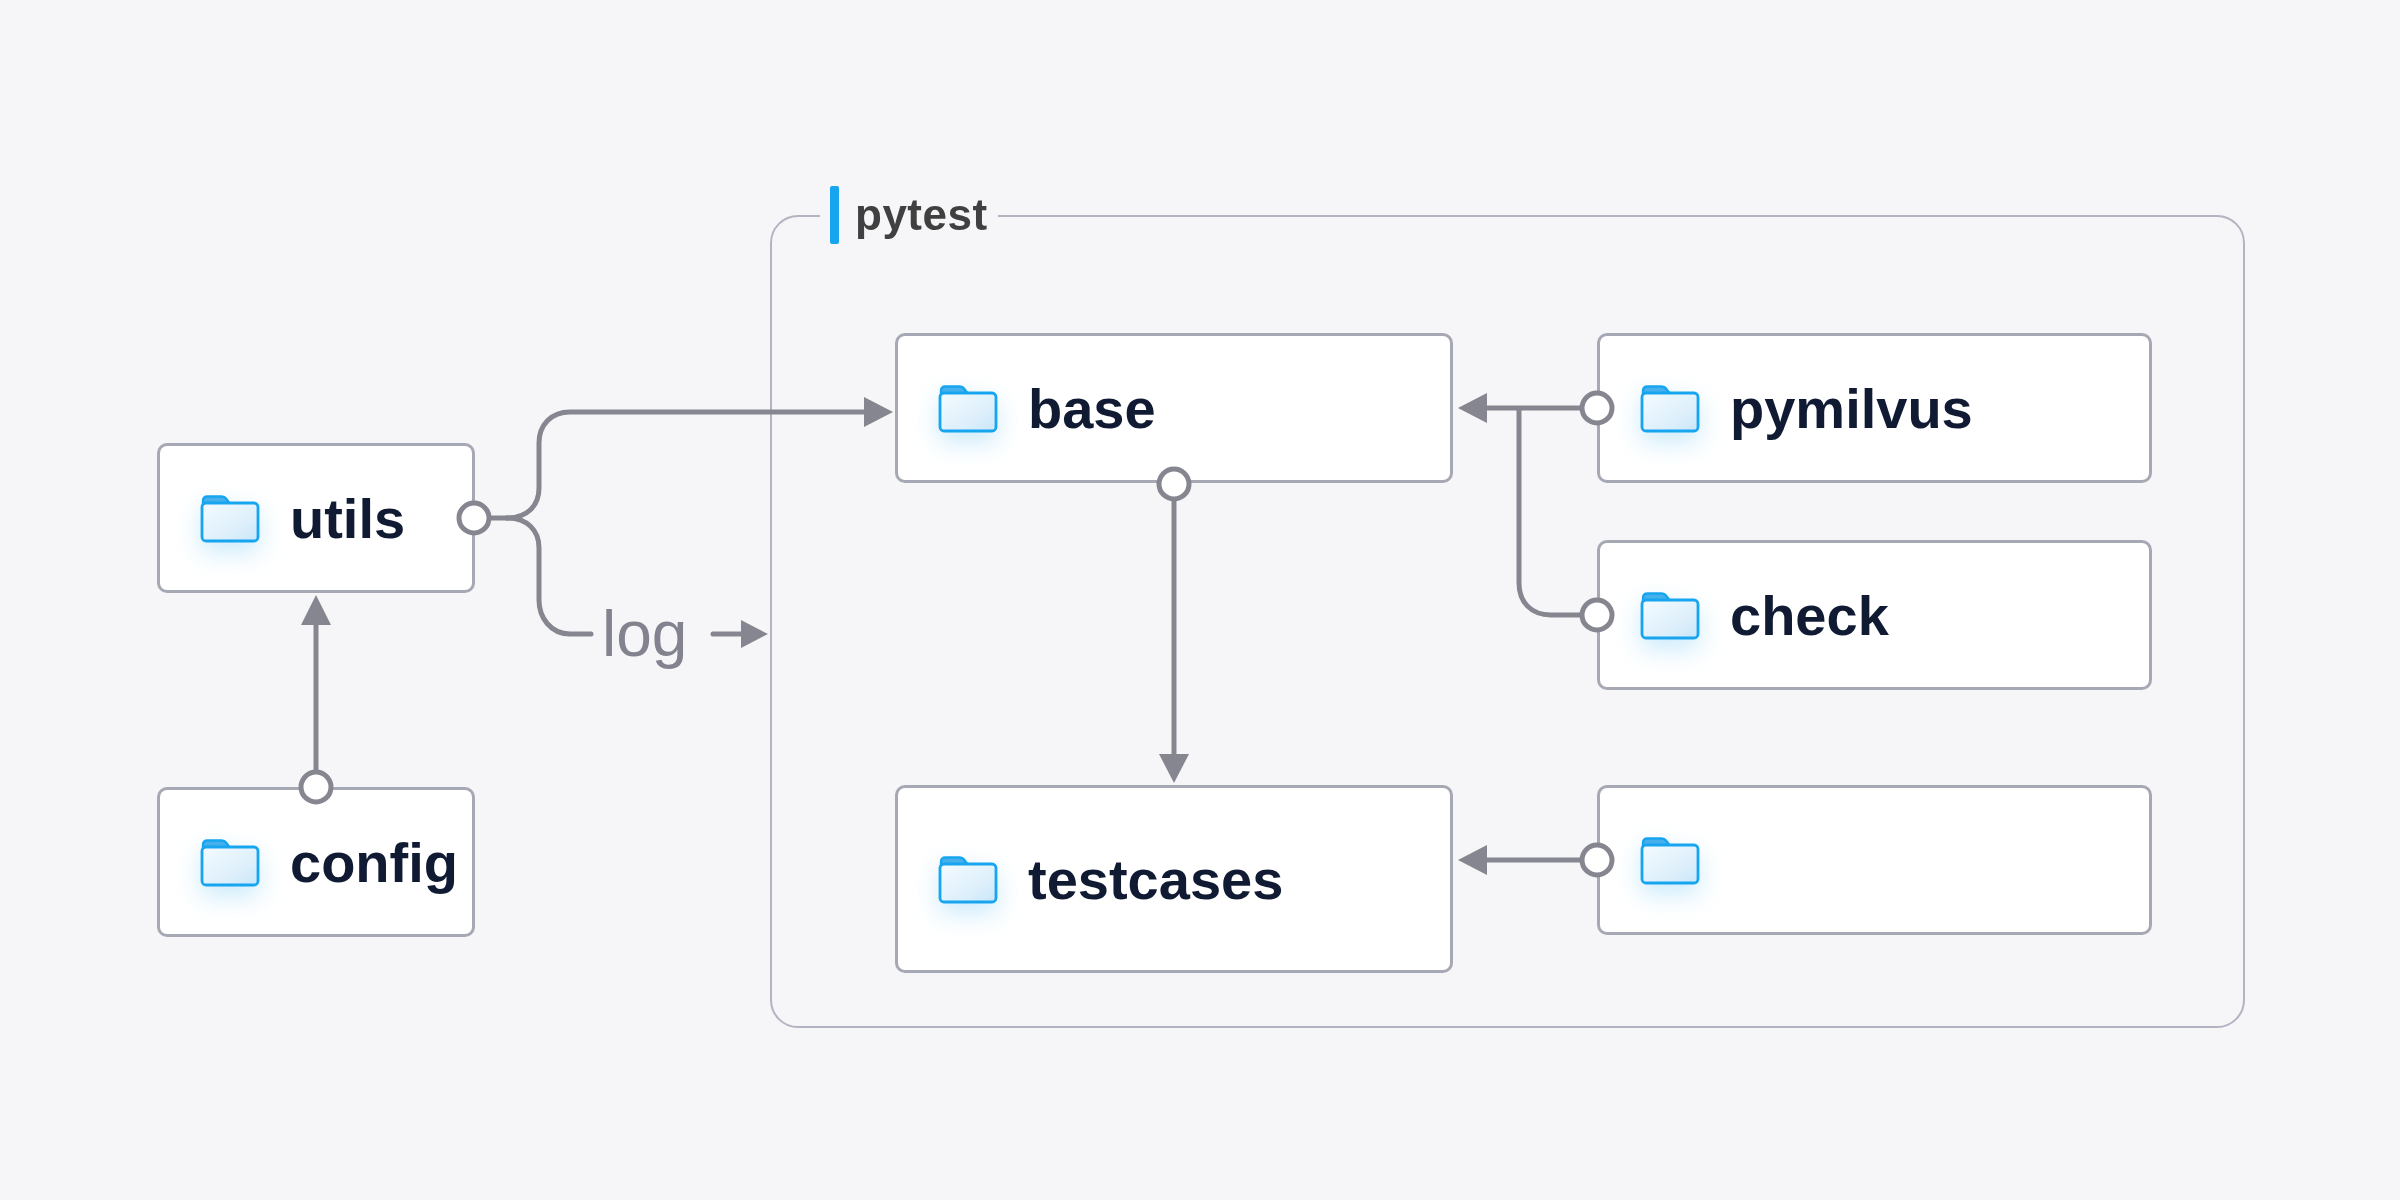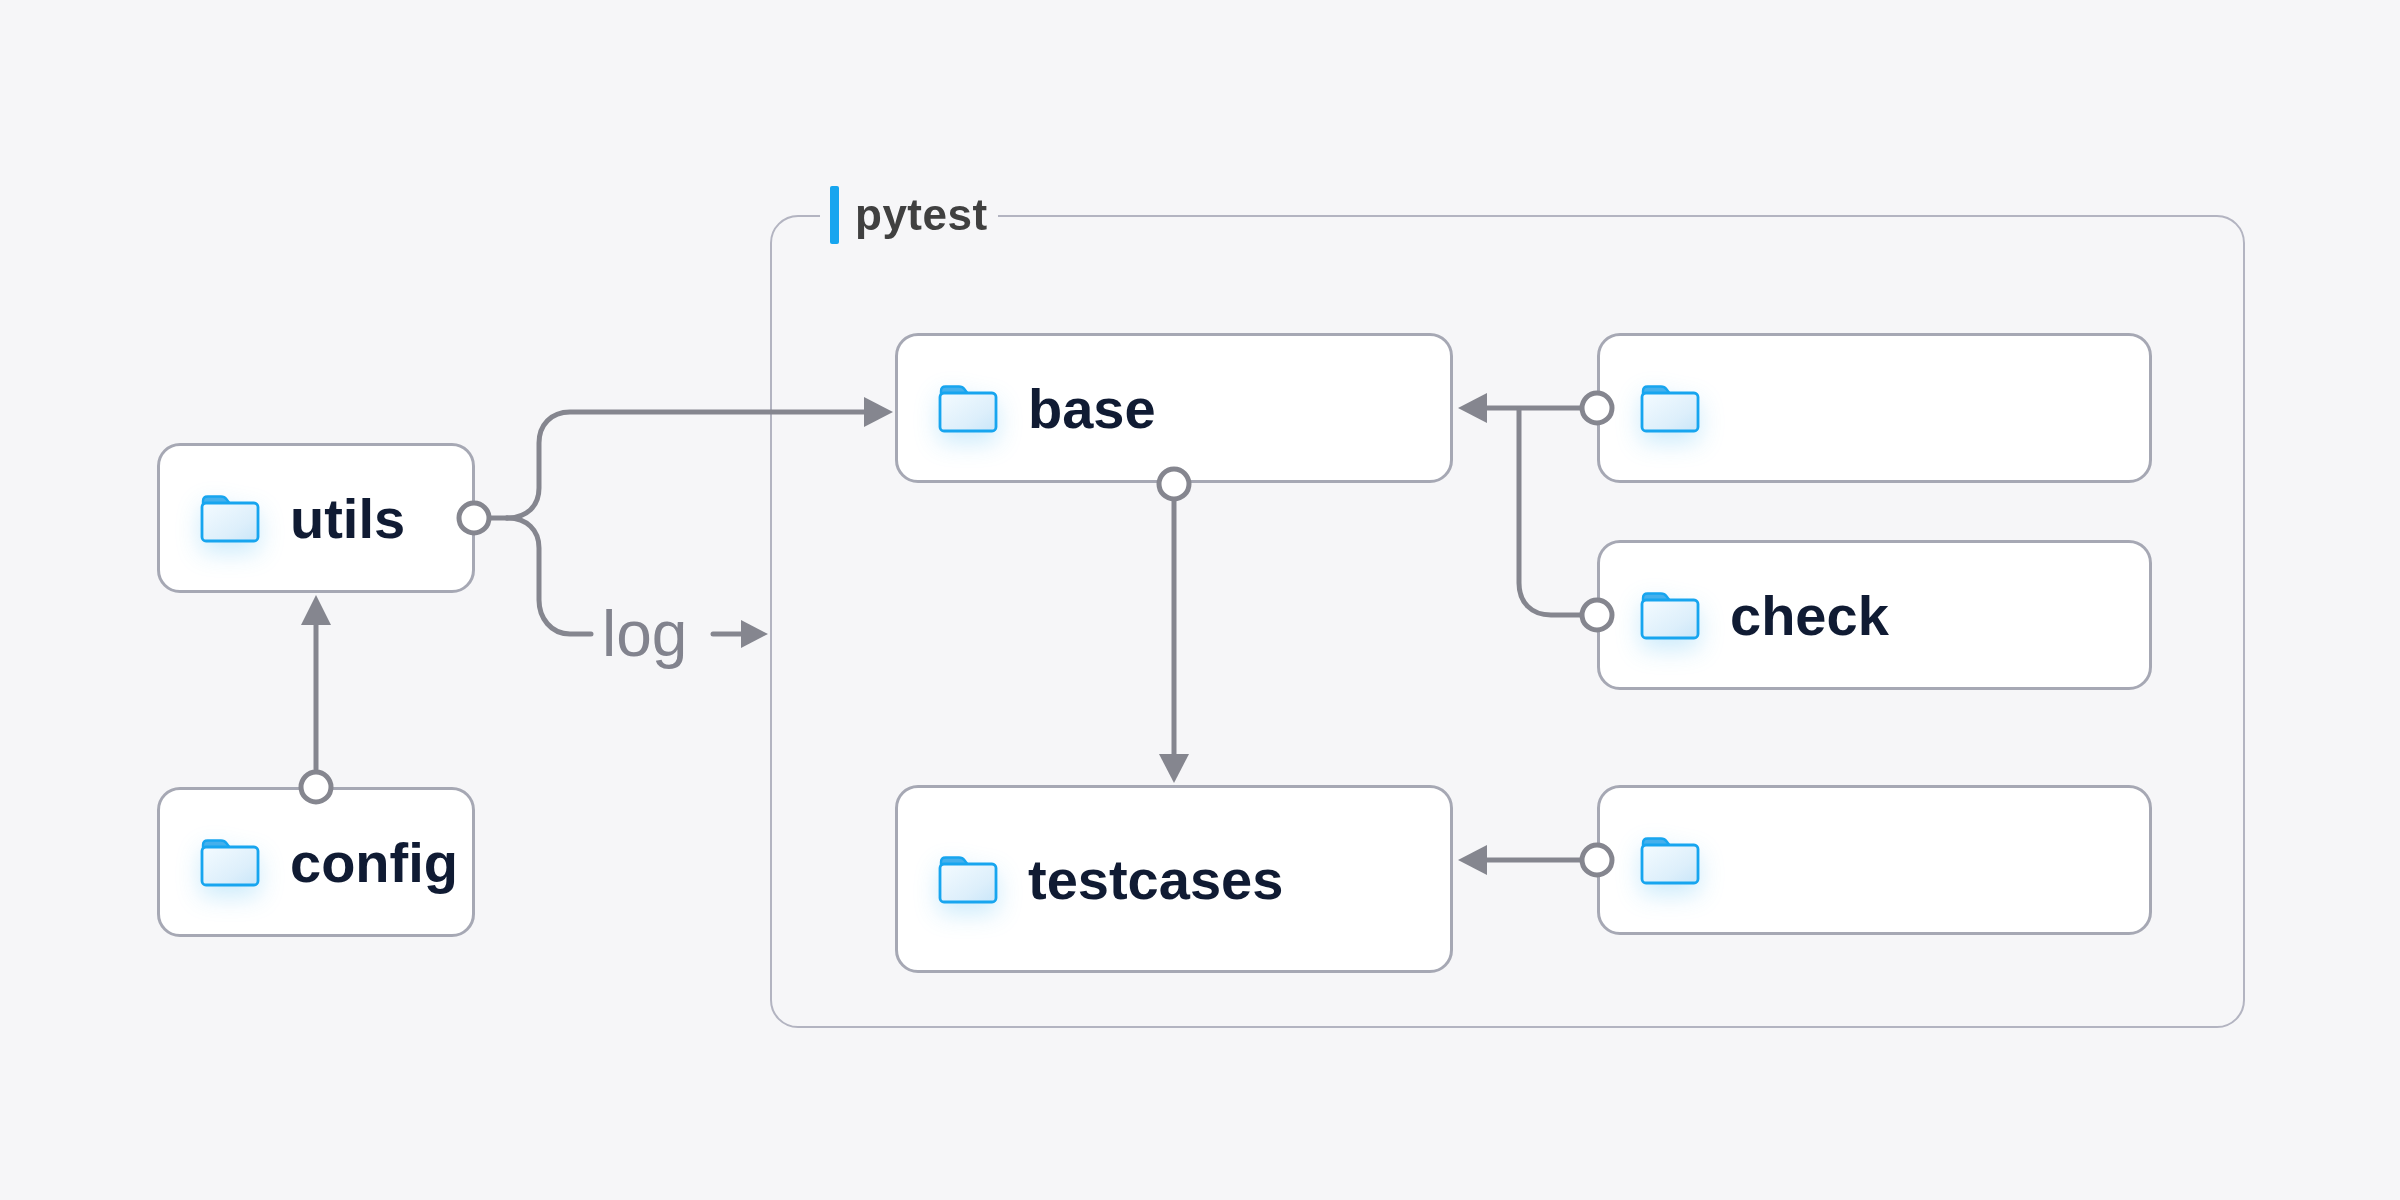--- a/index.html
+++ b/index.html
@@ -21,21 +21,21 @@
     display:flex;align-items:center;gap:16px;
     background:#f6f6f8;padding:0 10px;
   }
   .accent-bar{width:9px;height:58px;background:#17a5ef;border-radius:2px;display:inline-block;}
   .container-label .lbl{
     font-size:44px;font-weight:700;color:#404040;letter-spacing:0.5px;line-height:60px;
   }
   .node{
     position:absolute;z-index:2;box-sizing:border-box;
     display:flex;align-items:center;gap:28px;padding-left:38px;
-    background:#ffffff;border:3px solid #a6a8b4;border-radius:23px;
+    background:#ffffff;border:3px solid #a6a8b4;border-radius:10px;
   }
   .node .nlbl{
     font-size:56px;font-weight:700;color:#101b33;letter-spacing:0px;
     white-space:nowrap;
   }
   .folder{width:64px;height:52px;flex:0 0 auto;
     filter:drop-shadow(0 10px 12px rgba(23,165,239,0.22));}
   .n-utils{left:157px;top:443px;width:318px;height:150px;}
   .n-config{left:157px;top:787px;width:318px;height:150px;}
   .n-base{left:895px;top:333px;width:558px;height:150px;}
@@ -137,20 +137,21 @@
       <rect x="4" y="11" width="56" height="38" rx="4" fill="url(#foldergrad)" stroke="#17a5ef" stroke-width="2.8"></rect>
     </svg>
     <span class="nlbl">base</span>
   </div>
 
   <div class="node n-pymilvus">
     <svg class="folder" viewBox="0 0 64 52">
       <path d="M5 17 V9 Q5 4.5 9.5 4.5 H23 Q26.5 4.5 28.5 7.2 L34 14.5 Z" fill="#45b0ec" stroke="#17a5ef" stroke-width="2.4"></path>
       <rect x="4" y="11" width="56" height="38" rx="4" fill="url(#foldergrad)" stroke="#17a5ef" stroke-width="2.8"></rect>
     </svg>
+    <span class="nlbl">pymilvus</span>
   </div>
 
   <div class="node n-check">
     <svg class="folder" viewBox="0 0 64 52">
       <path d="M5 17 V9 Q5 4.5 9.5 4.5 H23 Q26.5 4.5 28.5 7.2 L34 14.5 Z" fill="#45b0ec" stroke="#17a5ef" stroke-width="2.4"></path>
       <rect x="4" y="11" width="56" height="38" rx="4" fill="url(#foldergrad)" stroke="#17a5ef" stroke-width="2.8"></rect>
     </svg>
     <span class="nlbl">check</span>
   </div>
 

